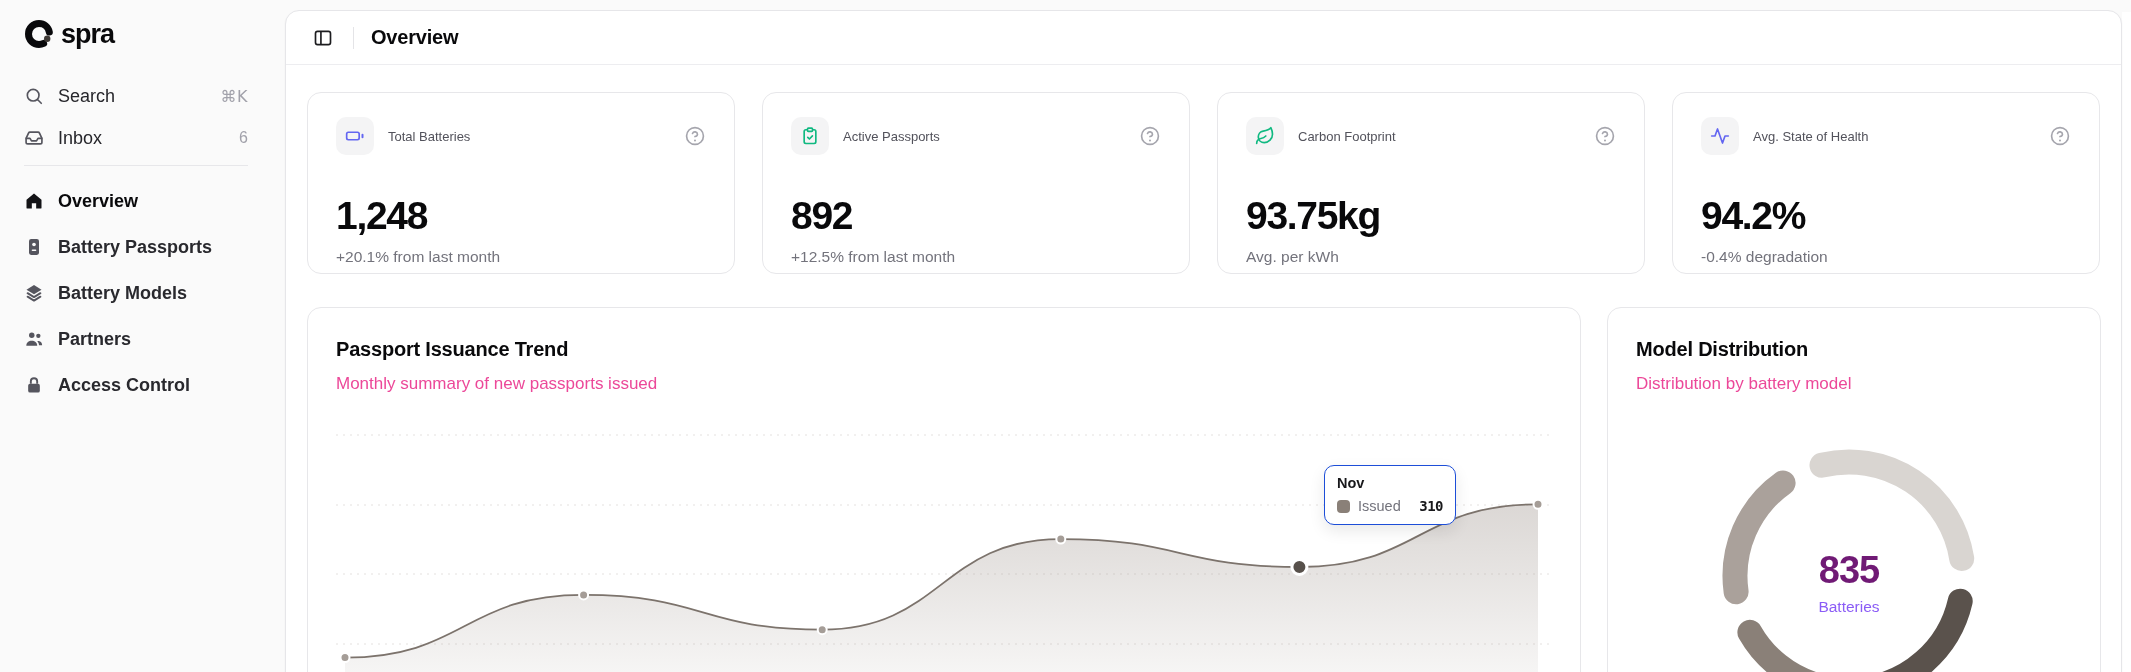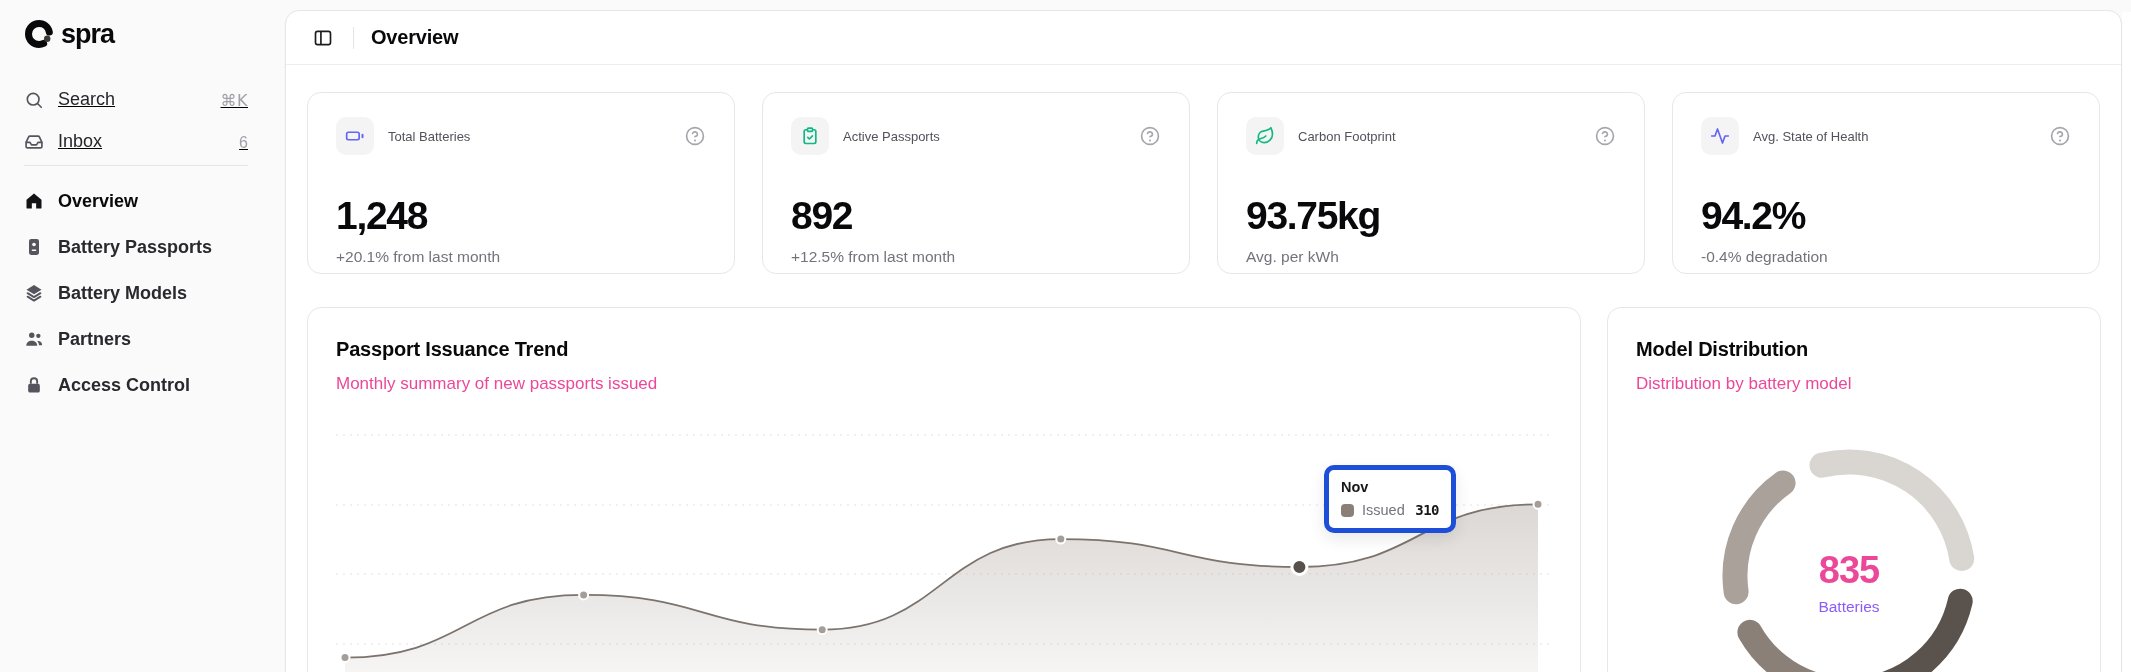--- a/index.html
+++ b/index.html
@@ -6,21 +6,21 @@
   body{
     width:2131px;height:672px;position:relative;overflow:hidden;
     background:#fafafa;
     font-family:"Liberation Sans","DejaVu Sans",sans-serif;
     -webkit-font-smoothing:antialiased;
   }
   
   .sidebar{position:absolute;left:0;top:0;width:272px;height:672px;box-sizing:border-box;padding:18px 24px 0 24px;background:#fafafa;}
   .logo-row{display:flex;align-items:center;gap:7px;height:32px;}
   .logo-text{font-size:27px;font-weight:700;color:#09090b;letter-spacing:-1px;line-height:1;}
-  .side-row{display:flex;align-items:flex-end;height:28px;margin-top:14px;cursor:pointer;text-decoration:underline;}
+  .side-row{display:flex;align-items:center;height:28px;margin-top:14px;cursor:pointer;}
   .side-row.first{margin-top:32px;}
   .side-row .lbl{margin-left:14px;font-size:18px;color:#26262b;}
   .side-row .right{margin-left:auto;font-size:16px;color:#a1a1aa;}
   .kbd{font-family:"DejaVu Sans",sans-serif;letter-spacing:.5px;}
   .side-div{height:1px;background:#e7e7ea;margin:13px 0 0 0;}
   .nav{margin-top:12px;}
   .nav-item{display:flex;align-items:center;height:46px;cursor:pointer;}
   .nav-item .lbl{margin-left:14px;font-size:18px;color:#29292e;font-weight:bold;}
   .nav-item.active .lbl{color:#09090b;font-weight:600;}
   .icn{width:20px;height:20px;flex:none;color:#55555e;display:block;}
@@ -47,30 +47,30 @@
   
   .charts{display:flex;gap:26px;margin-top:33px;}
   .ccard{position:relative;box-sizing:border-box;background:#fff;border:1px solid #e7e7ea;border-radius:14px;height:400px;overflow:hidden;}
   .tcard{width:1274px;flex:none;}
   .dcard{width:494px;flex:none;}
   .card-title{padding:30px 28px 0 28px;font-size:20px;font-weight:600;color:#09090b;letter-spacing:-.2px;}
   .card-sub{padding:13px 28px 0 28px;font-size:17px;color:#ec4899;}
   .plot{position:absolute;left:0;top:0;}
   
   .tooltip{position:absolute;left:1016px;top:157px;width:132px;box-sizing:border-box;background:#fff;
-    border:5px solid #1d4ed8;border-radius:10px;padding:9px 12px 10px 12px;
+    border:1px solid #1d4ed8;border-radius:10px;padding:9px 12px 10px 12px;
     box-shadow:0 6px 16px rgba(0,0,0,.09);}
   .tt-title{font-size:14.5px;font-weight:600;color:#18181b;}
   .tt-row{display:flex;align-items:center;margin-top:7px;}
   .tt-swatch{width:13px;height:13px;border-radius:4px;background:#8a8078;flex:none;}
   .tt-label{margin-left:8px;font-size:14.5px;color:#73737c;}
   .tt-val{margin-left:auto;font-size:14px;font-weight:700;color:#18181b;font-family:"DejaVu Sans Mono",monospace;letter-spacing:-.5px;}
   
   .donut-center{position:absolute;left:141px;top:243px;width:200px;text-align:center;pointer-events:none;}
-  .donut-val{font-size:38px;font-weight:700;color:#ec4899;letter-spacing:-1px;line-height:1;}
+  .donut-val{font-size:38px;font-weight:700;color:#701a75;letter-spacing:-1px;line-height:1;}
   .donut-lab{margin-top:9px;font-size:15.5px;color:#8b5cf6;}
 </style>
 </head>
 <body>
 
 <div class="sidebar">
   <div class="logo-row">
     <svg width="30" height="30" viewBox="0 0 30 30">
       <circle cx="15" cy="15" r="10.5" fill="none" stroke="#09090b" stroke-width="7" stroke-dasharray="51.97 14" stroke-dashoffset="-11.6" stroke-linecap="round"></circle>
       <circle cx="23.2" cy="19.8" r="3.2" fill="#3f3a36"></circle>

